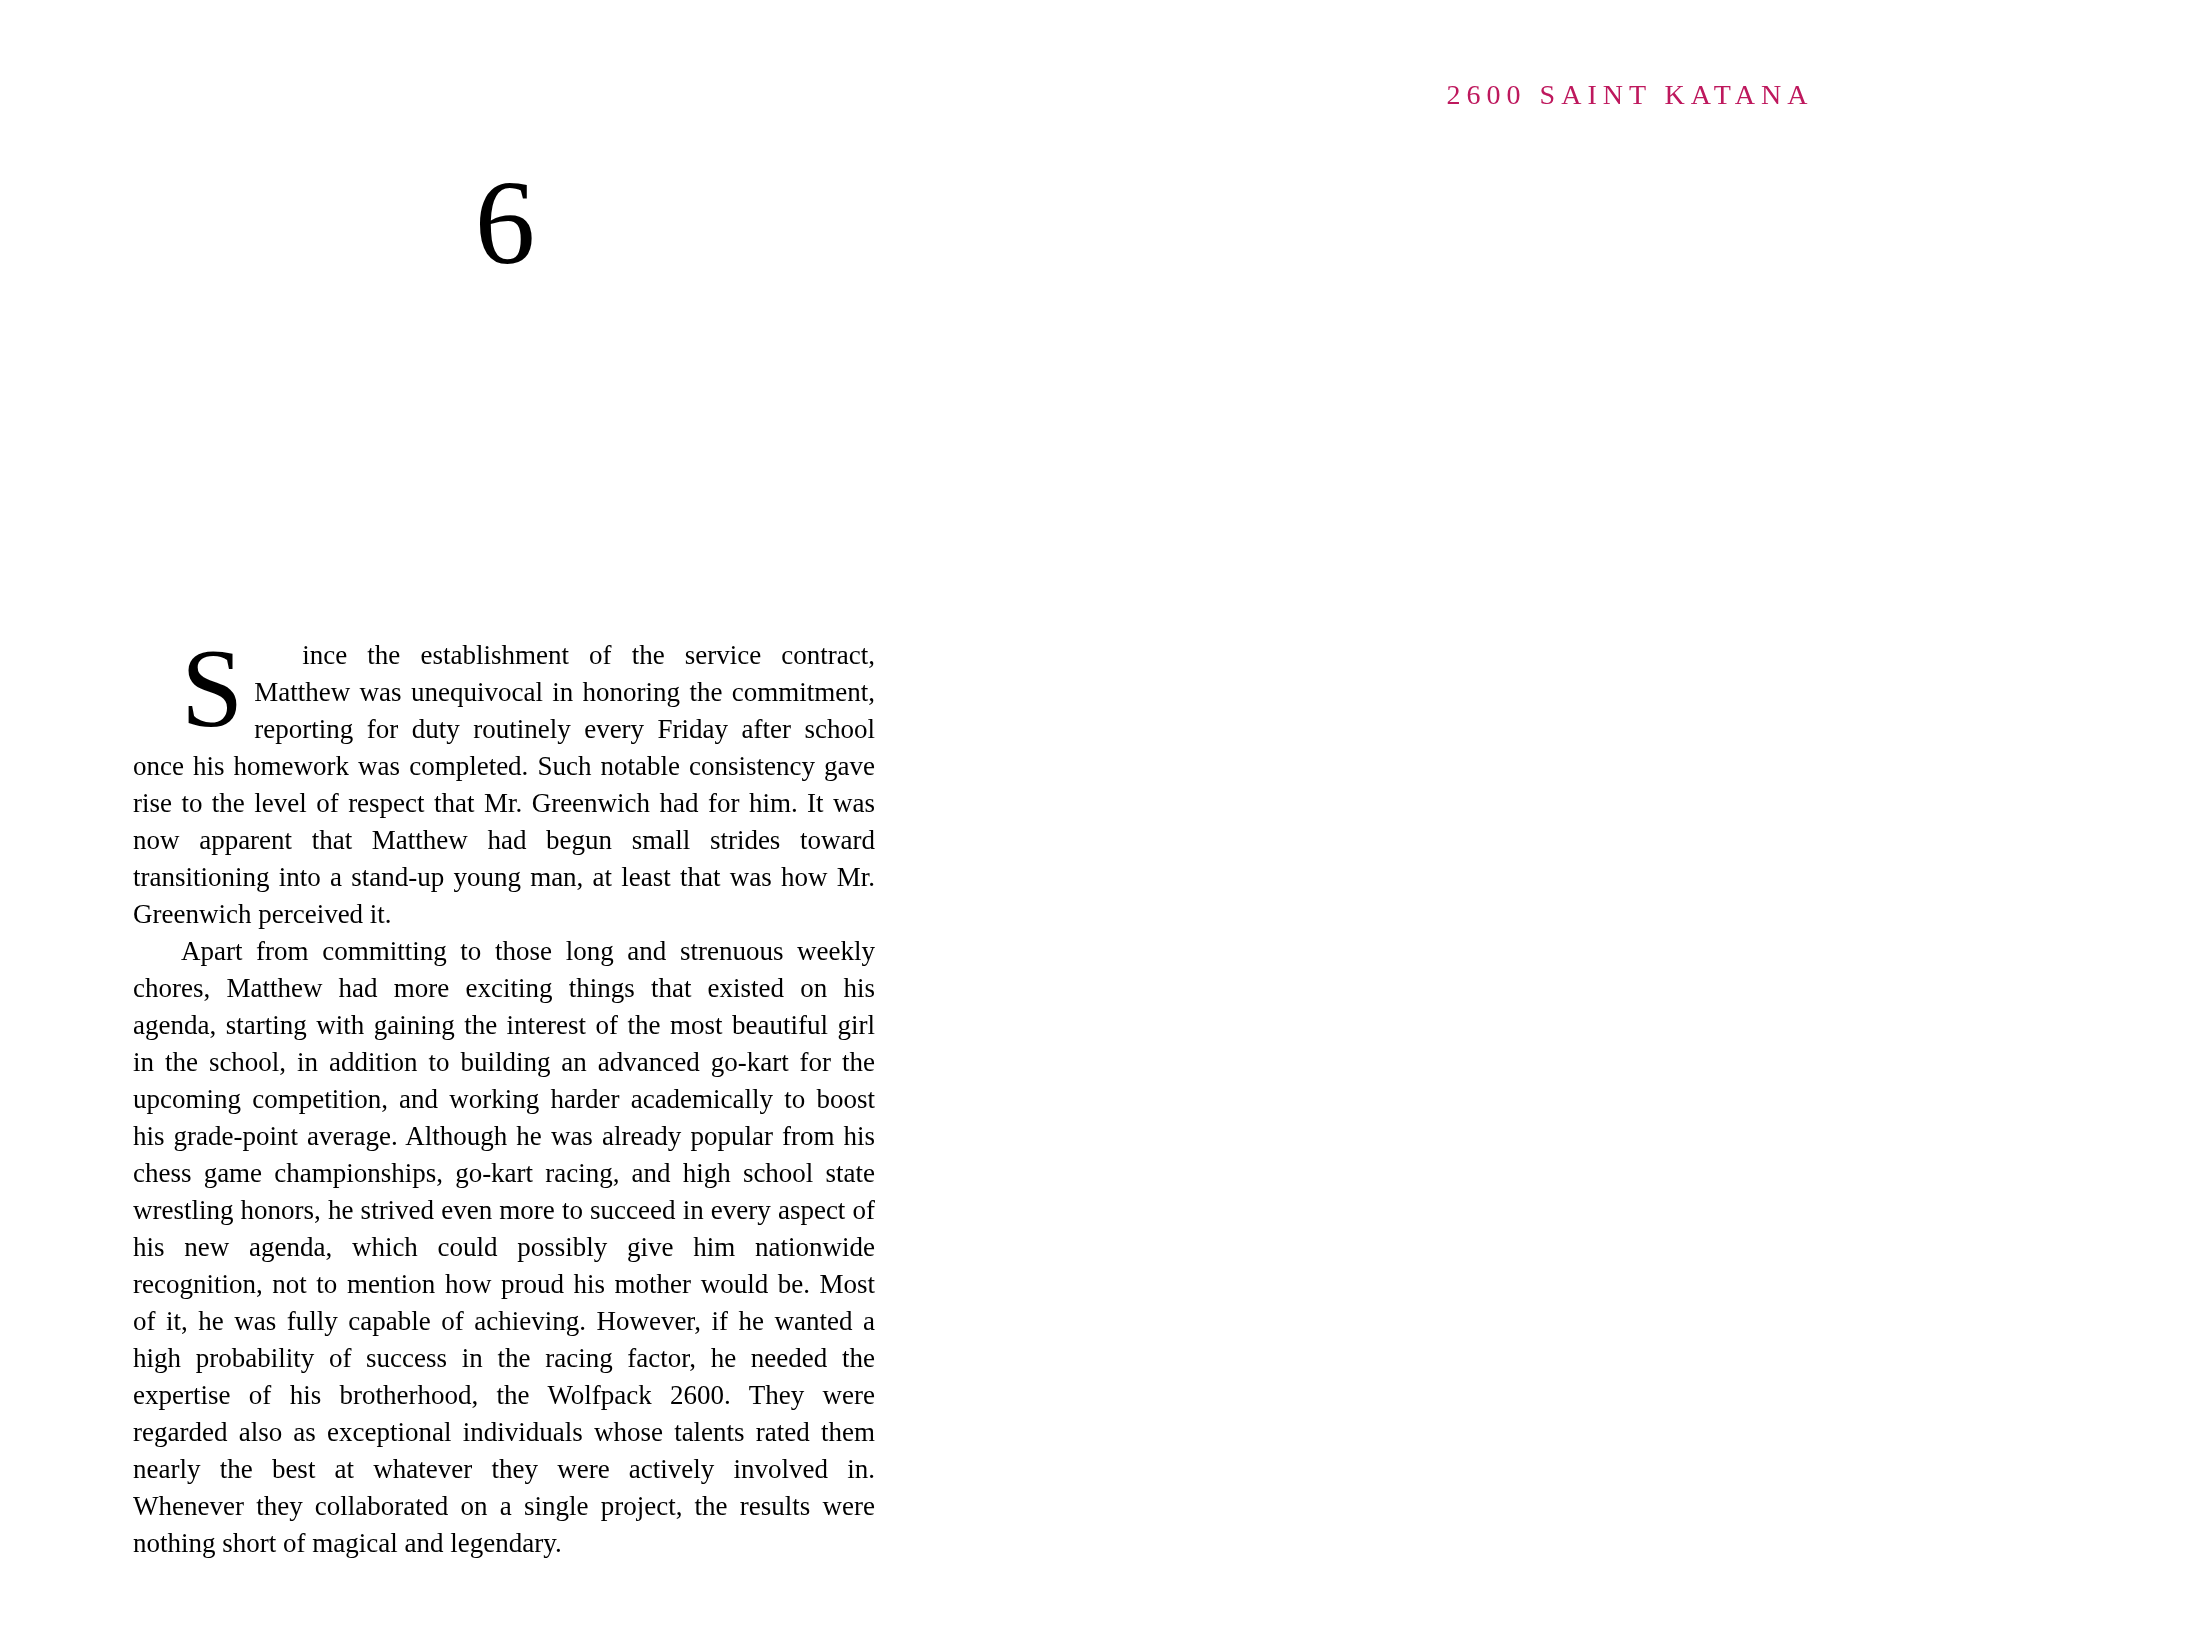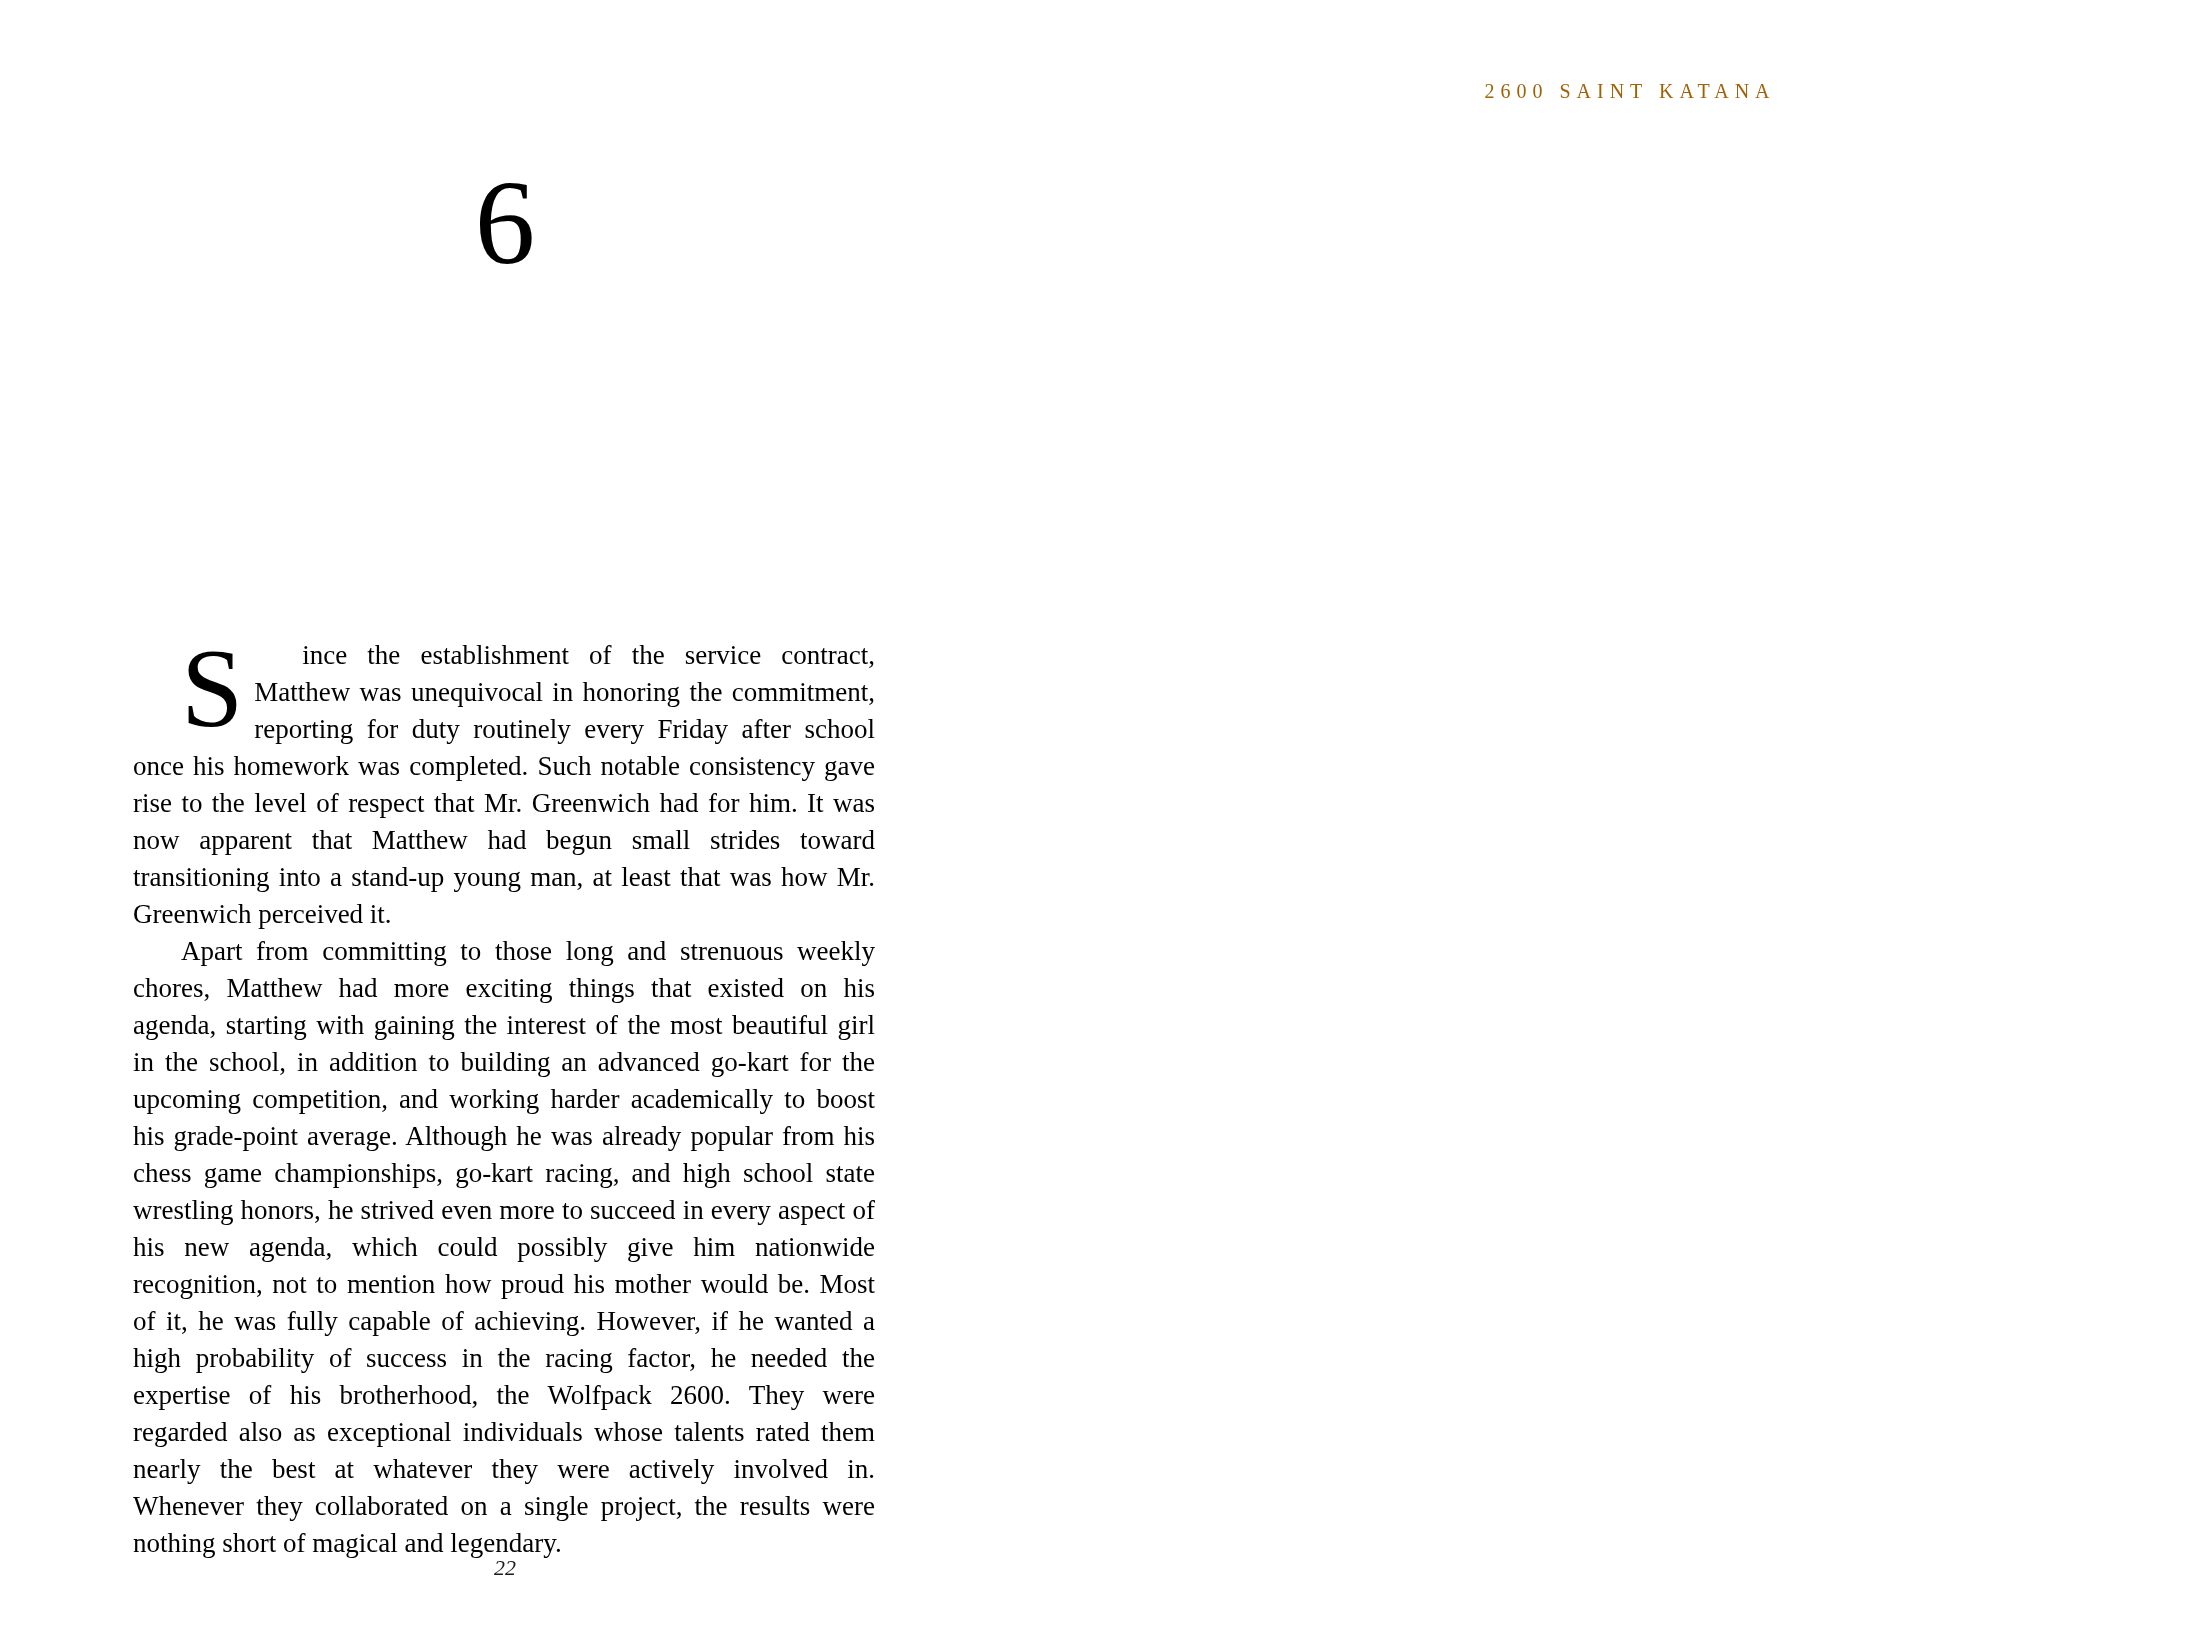--- a/index.html
+++ b/index.html
@@ -32,25 +32,25 @@
   .page-left  { left: 0; }
   .page-right { left: 1102px; }
 
   
   .running-head {
     position: absolute;
     top: 81px;
     left: 156px;
     width: 744px;
     text-align: center;
-    font-size: 20px;
+    font-size: 28px;
     letter-spacing: 6px;
     line-height: 1;
     font-variant: normal;
-    color: #a16207;
+    color: #be185d;
     white-space: nowrap;
   }
 
   
   .chapter-number {
     position: absolute;
     top: 162px;
     left: 133px;
     width: 744px;
     text-align: center;
@@ -112,21 +112,20 @@
     <div class="chapter-number">6</div>
 
     <div class="column column-left">
 
       <p class="dropcap-para"><span class="dropcap">S</span><span>ince the establishment of the service contract, Matthew was unequivocal in honoring the commitment, reporting for duty routinely every Friday after school once his homework was completed. Such notable consistency gave rise to the level of respect that Mr. Greenwich had for him. It was now apparent that Matthew had begun small strides toward transitioning into a stand-up young man, at least that was how Mr. Greenwich perceived it.</span></p>
 
       <p><span>Apart from committing to those long and strenuous weekly chores, Matthew had more exciting things that existed on his agenda, starting with gaining the interest of the most beautiful girl in the school, in addition to building an advanced go-kart for the upcoming competition, and working harder academically to boost his grade-point average. Although he was already popular from his chess game championships, go-kart racing, and high school state wrestling honors, he strived even more to succeed in every aspect of his new agenda, which could possibly give him nationwide recognition, not to mention how proud his mother would be. Most of it, he was fully capable of achieving. However, if he wanted a high probability of success in the racing factor, he needed the expertise of his brotherhood, the Wolfpack 2600. They were regarded also as exceptional individuals whose talents rated them nearly the best at whatever they were actively involved in. Whenever they collaborated on a single project, the results were nothing short of magical and legendary.</span></p>
 
     </div>
 
-    <div class="folio folio-left">22</div>
   </div>
 
   <div class="page page-right">
 
     <div class="running-head">2600 SAINT KATANA</div>
 
   </div>
 
 </div>
 

